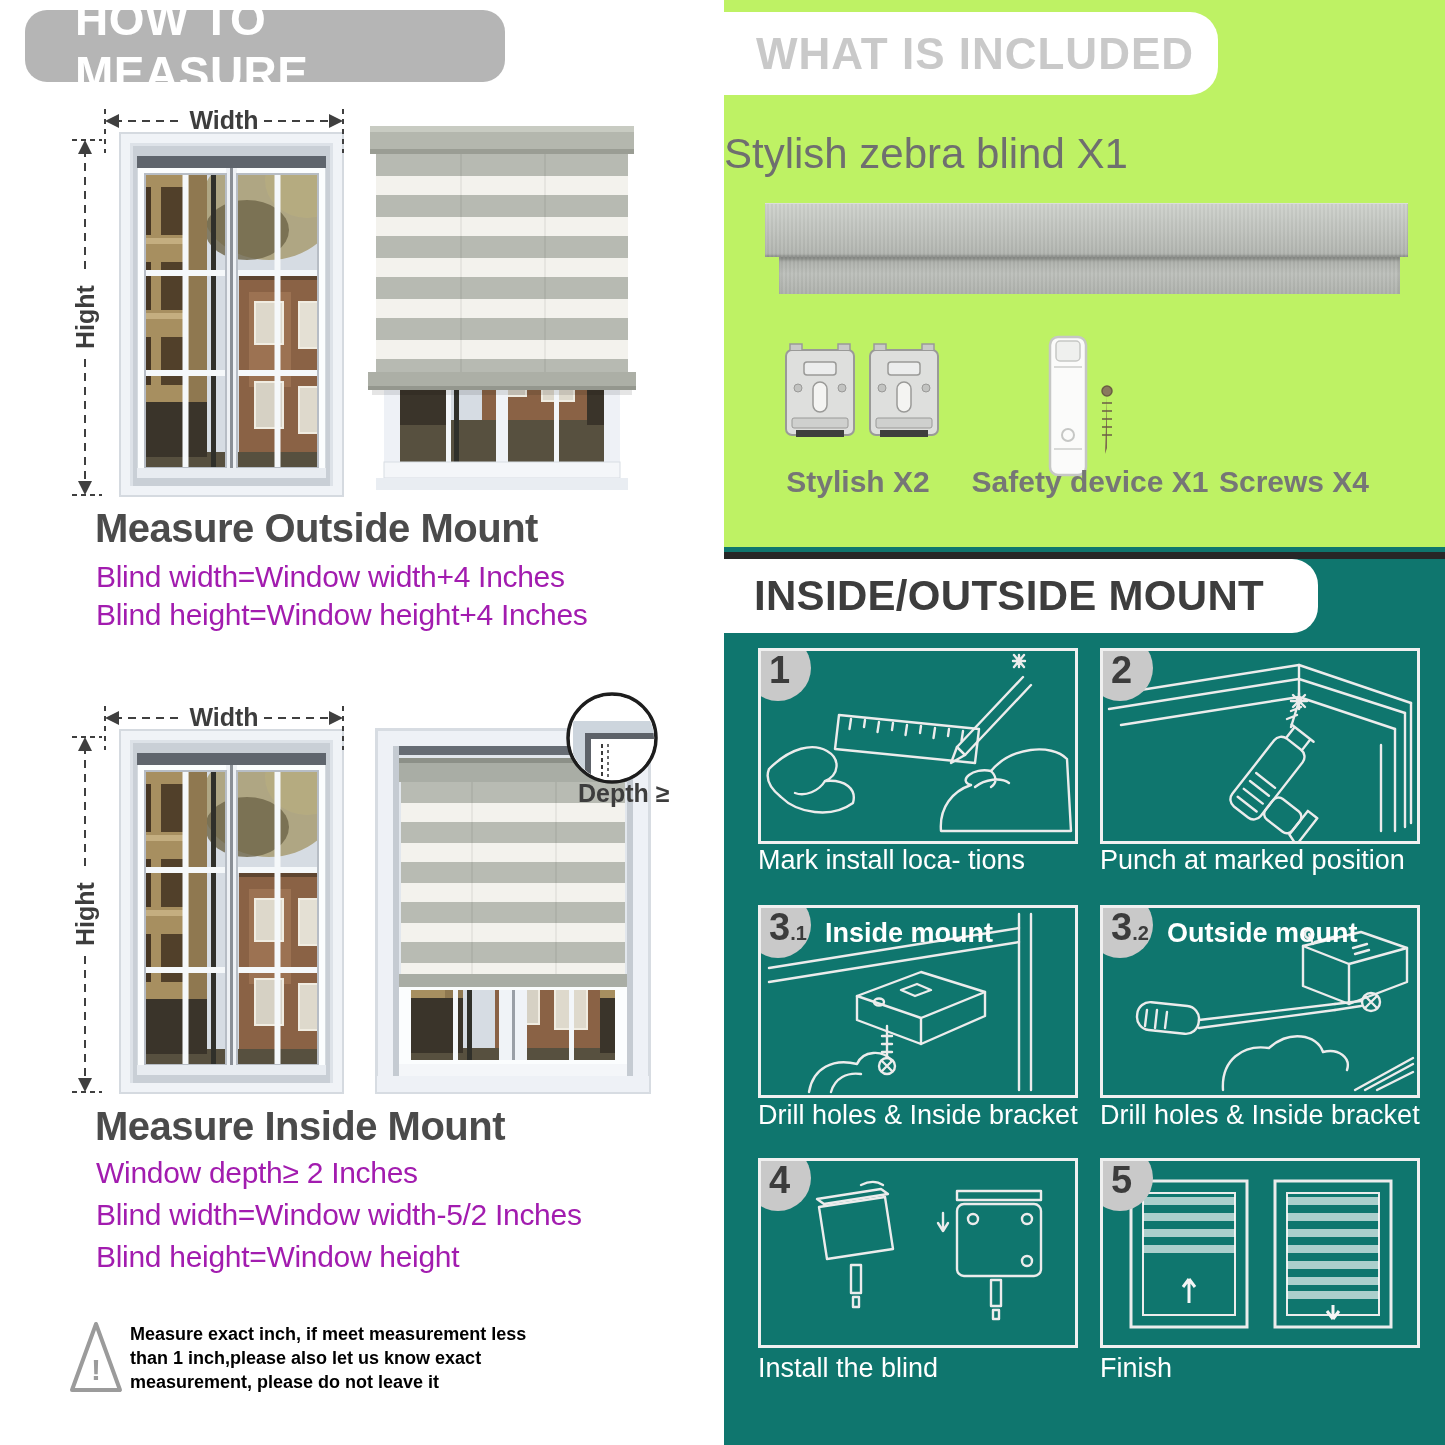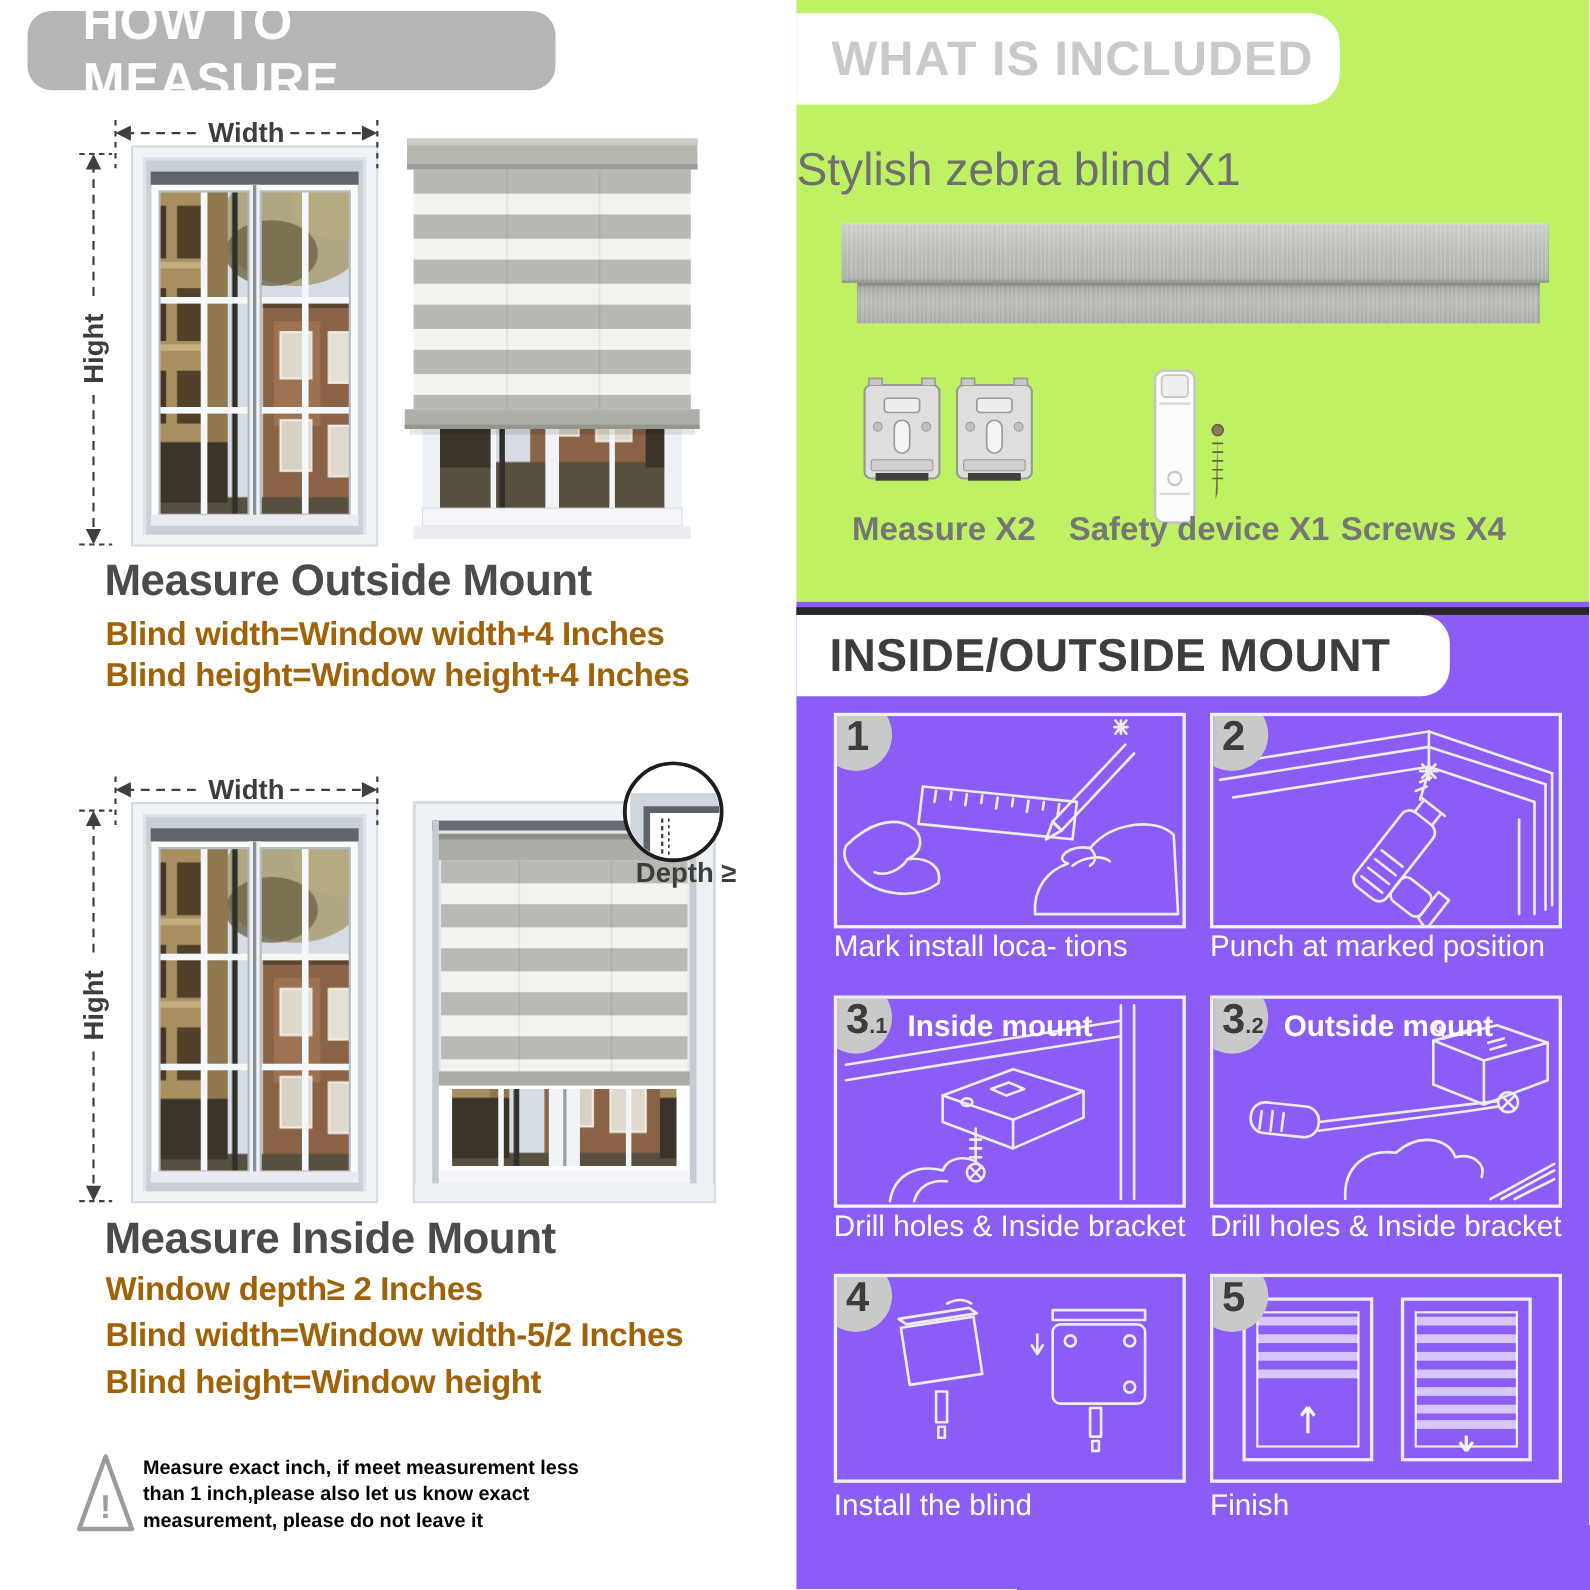--- a/index.html
+++ b/index.html
@@ -1,28 +1,28 @@
 <!DOCTYPE html>
 <html><head>
 <meta charset="utf-8">
 <style>
   html,body{margin:0;padding:0}
   .page{position:relative;width:1445px;height:1445px;background:#ffffff;font-family:"Liberation Sans",sans-serif;overflow:hidden}
   .abs{position:absolute}
   .hbar{position:absolute;left:25px;top:10px;width:480px;height:72px;background:#b5b5b5;border-radius:22px;display:flex;align-items:center;padding-left:50px;box-sizing:border-box;color:#fff;font-size:46px;font-weight:bold;letter-spacing:0.5px}
   .mtitle{position:absolute;left:95px;margin:0;font-weight:bold;font-size:40px;color:#4b4b4b;letter-spacing:-0.5px;white-space:nowrap}
-  .formula{position:absolute;left:96px;margin:0;font-weight:bold;font-size:30px;color:#a16207;letter-spacing:-0.3px;white-space:nowrap}
+  .formula{position:absolute;left:96px;margin:0;font-weight:normal;font-size:30px;color:#a21caf;letter-spacing:-0.3px;white-space:nowrap}
   .warntext{position:absolute;left:130px;margin:0;font-weight:bold;font-size:18px;color:#000000;line-height:24px}
   .included{position:absolute;left:724px;top:0;width:721px;height:547px;background:#bef264}
   .wbox{position:absolute;left:0;top:12px;width:494px;height:83px;background:#fff;border-radius:0 28px 28px 0;display:flex;align-items:center;padding-left:32px;box-sizing:border-box;font-size:44px;font-weight:bold;color:#c9c9c9;letter-spacing:1px;white-space:nowrap}
   .blindlabel{position:absolute;left:0;top:130px;width:721px;text-align:left;font-size:42px;font-weight:normal;color:#6f6f6f}
   .rail1{position:absolute;left:41px;top:203px;width:643px;height:54px;background:linear-gradient(180deg,#cfd2cd,#bec1bc 55%,#b0b3ae);box-shadow:inset 0 1px 0 #dcdeda, inset 0 -2px 2px rgba(0,0,0,.18);background-image:repeating-linear-gradient(90deg, rgba(255,255,255,.06) 0 2px, rgba(0,0,0,.03) 2px 4px),linear-gradient(180deg,#cfd2cd,#bec1bc 55%,#b0b3ae)}
   .rail2{position:absolute;left:55px;top:257px;width:621px;height:37px;background-image:repeating-linear-gradient(90deg, rgba(255,255,255,.05) 0 2px, rgba(0,0,0,.03) 2px 4px),linear-gradient(180deg,#a7aaa5,#bcbfba 45%,#aeb1ac);box-shadow:inset 0 3px 3px rgba(0,0,0,.2)}
   .ilabel{position:absolute;top:465px;font-size:30px;font-weight:bold;color:#767676;white-space:nowrap;transform:translateX(-50%)}
-  .mount{position:absolute;left:724px;top:547px;width:721px;height:898px;background:#8b5cf6}
+  .mount{position:absolute;left:724px;top:547px;width:721px;height:898px;background:#0f766e}
   .blackline{position:absolute;left:0;top:5px;width:721px;height:7px;background:#272727}
   .mtbox{position:absolute;left:0;top:12px;width:594px;height:74px;background:#fff;border-radius:0 26px 26px 0;display:flex;align-items:center;padding-left:30px;box-sizing:border-box;font-size:42px;font-weight:bold;color:#3d3d3d;letter-spacing:0.3px;white-space:nowrap}
   .step{position:absolute;width:314px;border:3px solid #f0f0f0;overflow:hidden;box-sizing:content-box}
   .step svg{display:block}
   .badge{position:absolute;left:-16px;top:-16px;width:66px;height:66px;border-radius:50%;background:#c9c9c9}
   .badge .n{position:absolute;left:24px;top:16px;font-size:38px;font-weight:bold;color:#3c3c3c;line-height:1}
   .badge .sub{font-size:20px}
   .inlabel{position:absolute;left:64px;top:10px;font-size:27px;font-weight:bold;color:#fff;white-space:nowrap}
   .caption{position:absolute;color:#fff;font-weight:normal;font-size:27px;white-space:nowrap}
   svg text{font-family:"Liberation Sans",sans-serif}
@@ -266,21 +266,21 @@
     <svg class="abs" style="left:316px;top:333px" width="120" height="150" viewBox="0 0 120 150">
       <rect x="10" y="4" width="36" height="138" rx="8" fill="#fbfbfa" stroke="#c6c7c5" stroke-width="2.5"></rect>
       <rect x="16" y="8" width="24" height="20" rx="4" fill="#eff0ee" stroke="#c6c7c5" stroke-width="1.5"></rect>
       <path d="M14,34 h28 M14,116 h28" stroke="#d8d9d7" stroke-width="2" fill="none"></path>
       <circle cx="28" cy="102" r="6" fill="none" stroke="#c6c7c5" stroke-width="2"></circle>
       <circle cx="67" cy="58" r="5" fill="#8a7a5e" stroke="#6b5d44" stroke-width="1.5"></circle>
       <path d="M67,63 V115 l-2,6 z" fill="#7d6c4e"></path>
       <path d="M62,70 h10 M62,78 h10 M62,86 h10 M62,94 h10 M62,102 h10" stroke="#6b5d44" stroke-width="1.5"></path>
     </svg>
 
-    <div class="ilabel" style="left:134px">Measure X2</div>
+    <div class="ilabel" style="left:134px">Stylish X2</div>
     <div class="ilabel" style="left:366px">Safety device X1</div>
     <div class="ilabel" style="left:570px">Screws X4</div>
   </section>
 
   <section class="mount">
     <div class="blackline"></div>
     <div class="mtbox">
         <span>INSIDE/OUTSIDE MOUNT</span>
       </div>
 

